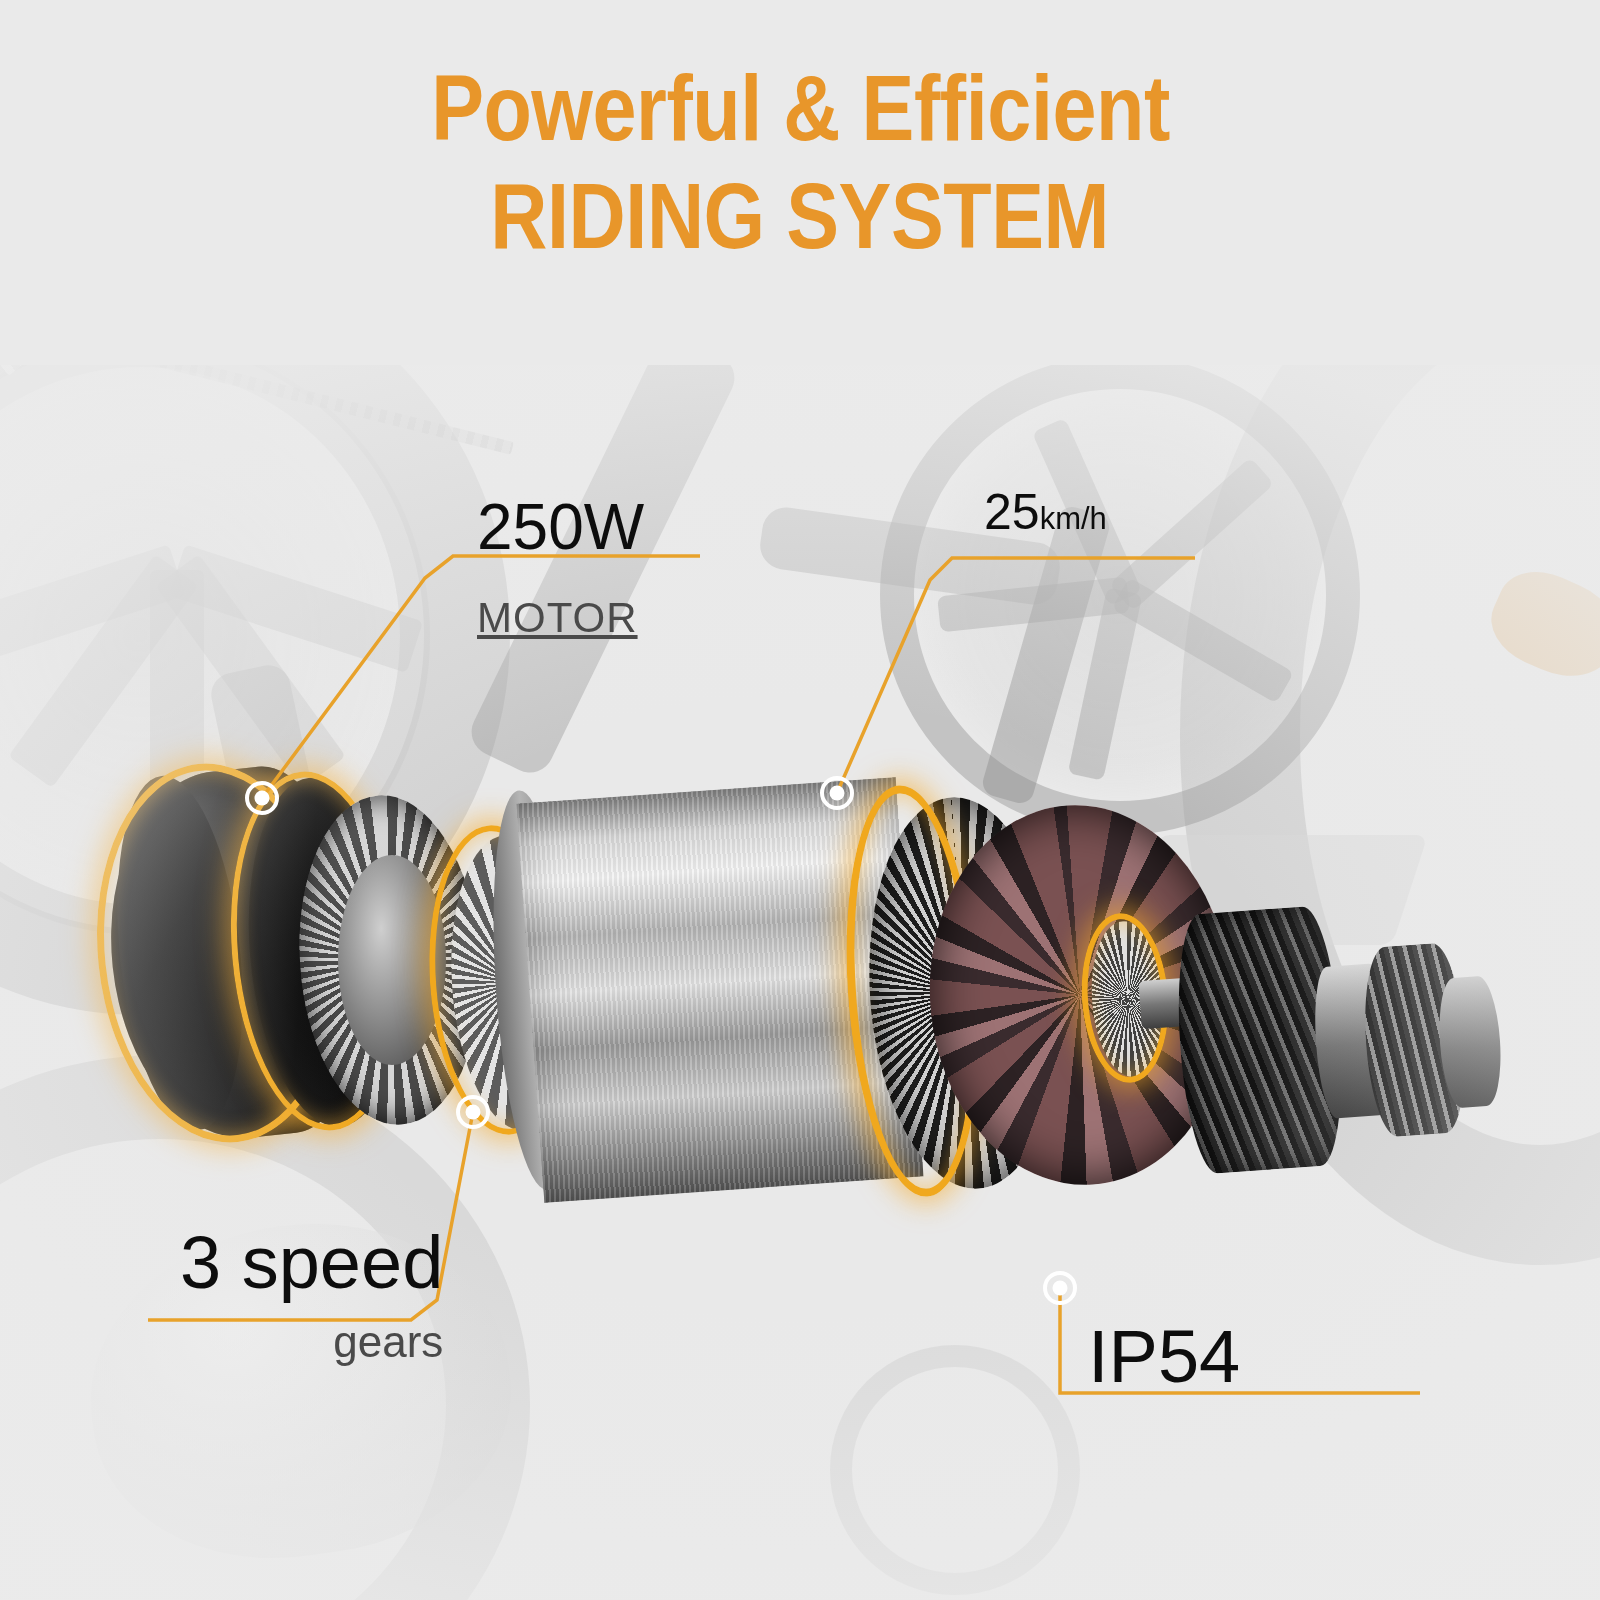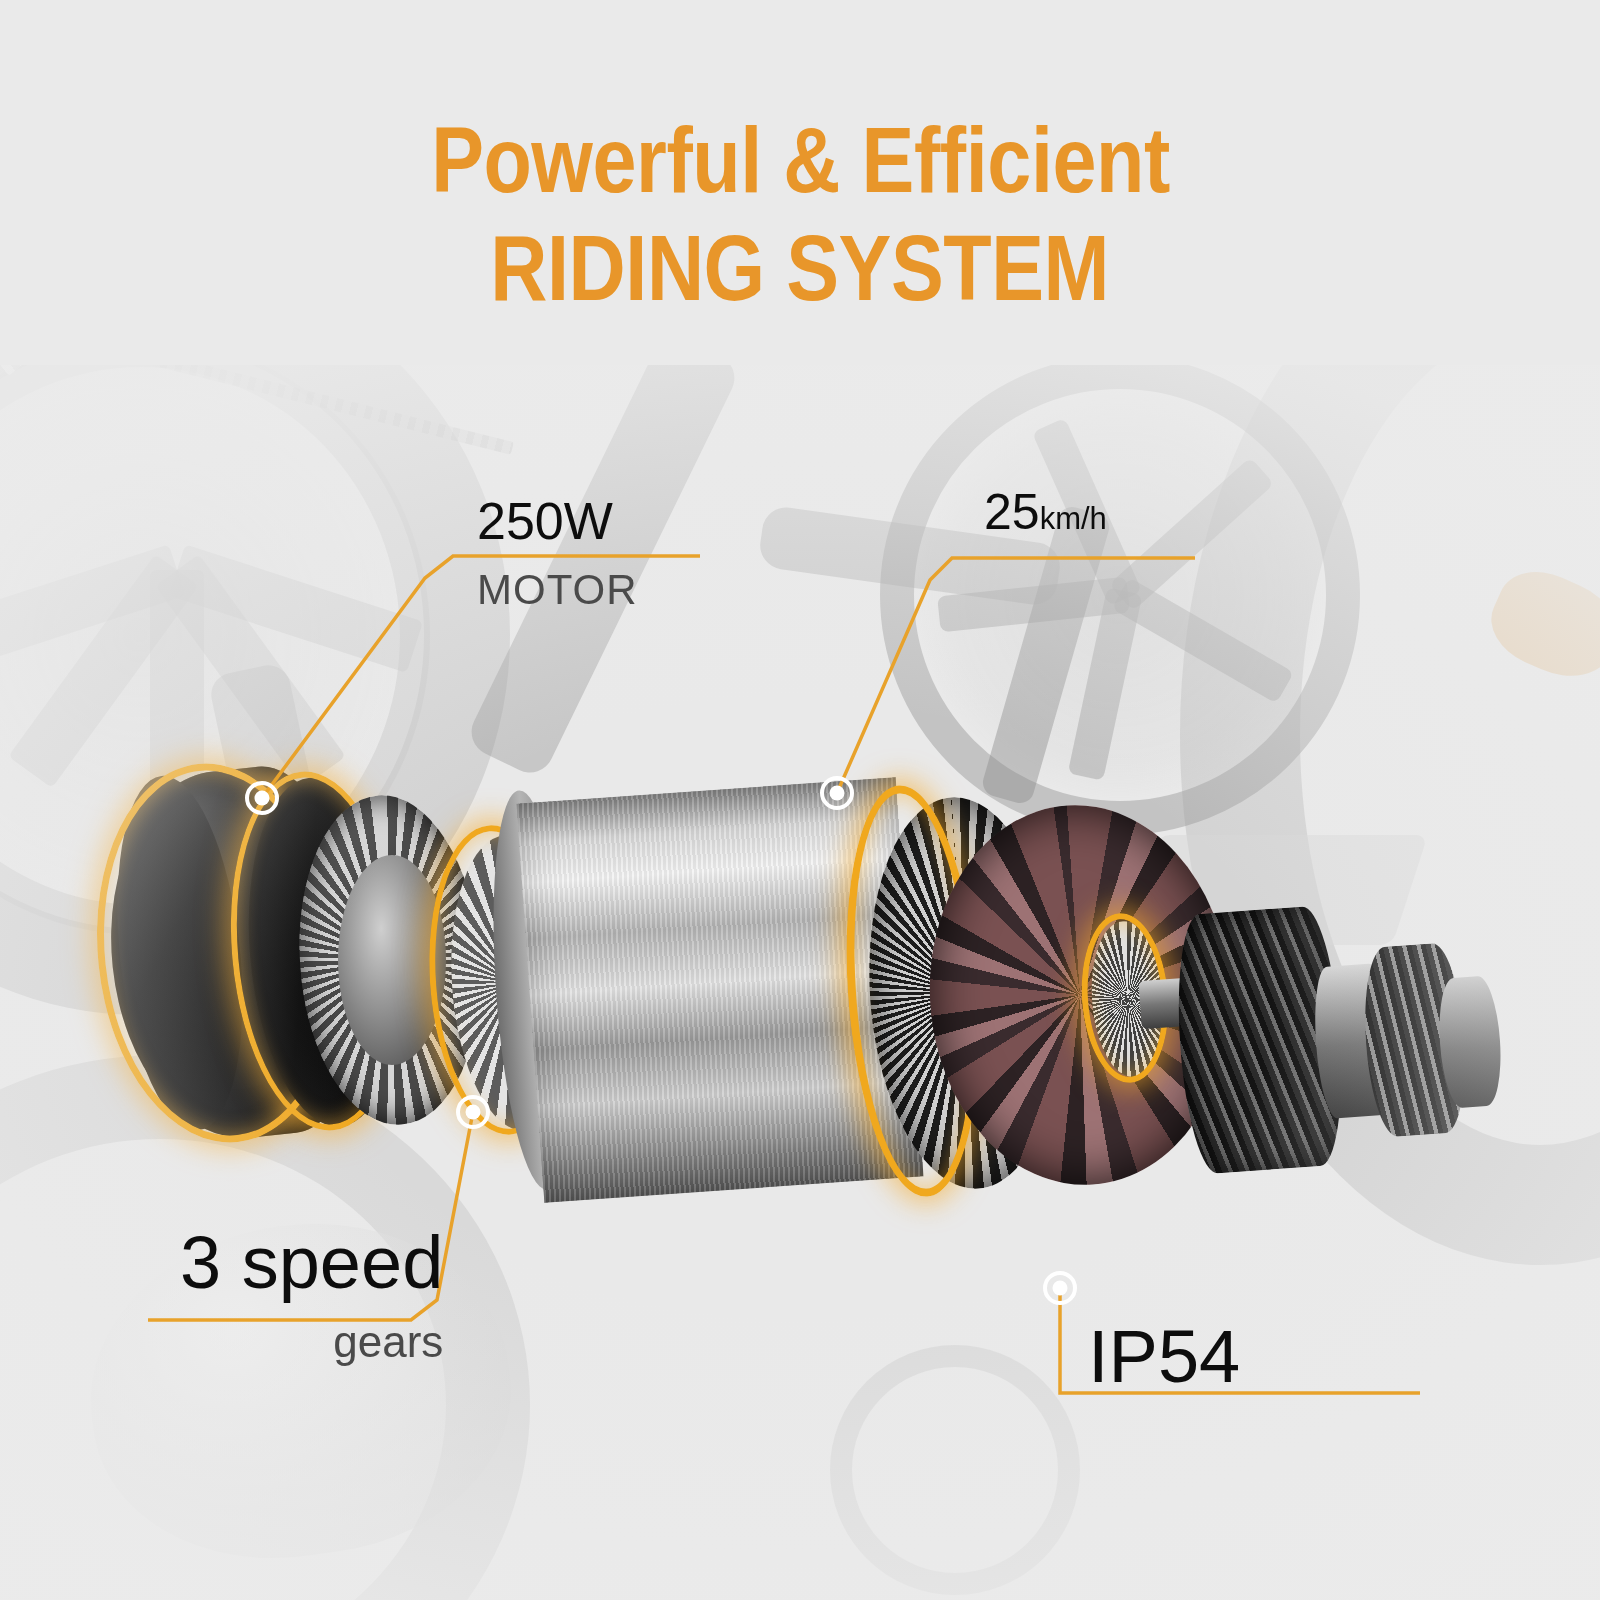--- a/index.html
+++ b/index.html
@@ -9,21 +9,21 @@
     background:#eaeaea;
     overflow:hidden;
     position:relative;
   }
 
   
   #header {
     position:absolute; left:0; top:0; width:1600px; height:365px;
     background:#eaeaea;
     display:flex; flex-direction:column;
-    align-items:center; justify-content:center;
+    align-items:center; justify-content:flex-start;
     padding-top:62px;
   }
   #title-line1, #title-line2 {
     color:#e8962a;
     font-weight:bold;
     letter-spacing:-0.5px;
     line-height:1.0;
     white-space:nowrap;
     transform:scaleX(0.86);
     transform-origin:center center;
@@ -337,22 +337,22 @@
   }
   .c-value .unit { font-size:0.62em; }
   .c-sub {
     color:#4a4a4a;
     font-weight:300;
     white-space:nowrap;
     line-height:1.0;
   }
 
   #co-motor { left:477px; top:495px; }
-  #co-motor .c-value { font-size:52px; }
-  #co-motor .c-sub { font-size:42px; margin-top:22px; letter-spacing:1px; }
+  #co-motor .c-value { font-size:64px; }
+  #co-motor .c-sub { font-size:42px; margin-top:38px; letter-spacing:1px;text-decoration:underline; }
 
   #co-speed { left:984px; top:487px; }
   #co-speed .c-value { font-size:50px; }
   #co-speed .c-sub { font-size:40px; margin-top:20px; }
 
   #co-gears { left:132px; top:1226px; text-align:right;margin-left:48px; }
   #co-gears .c-value { font-size:74px; text-align:left; }
   #co-gears .c-sub { font-size:44px; margin-top:20px; text-align:right; }
 
   #co-ip { left:1088px; top:1320px; }

